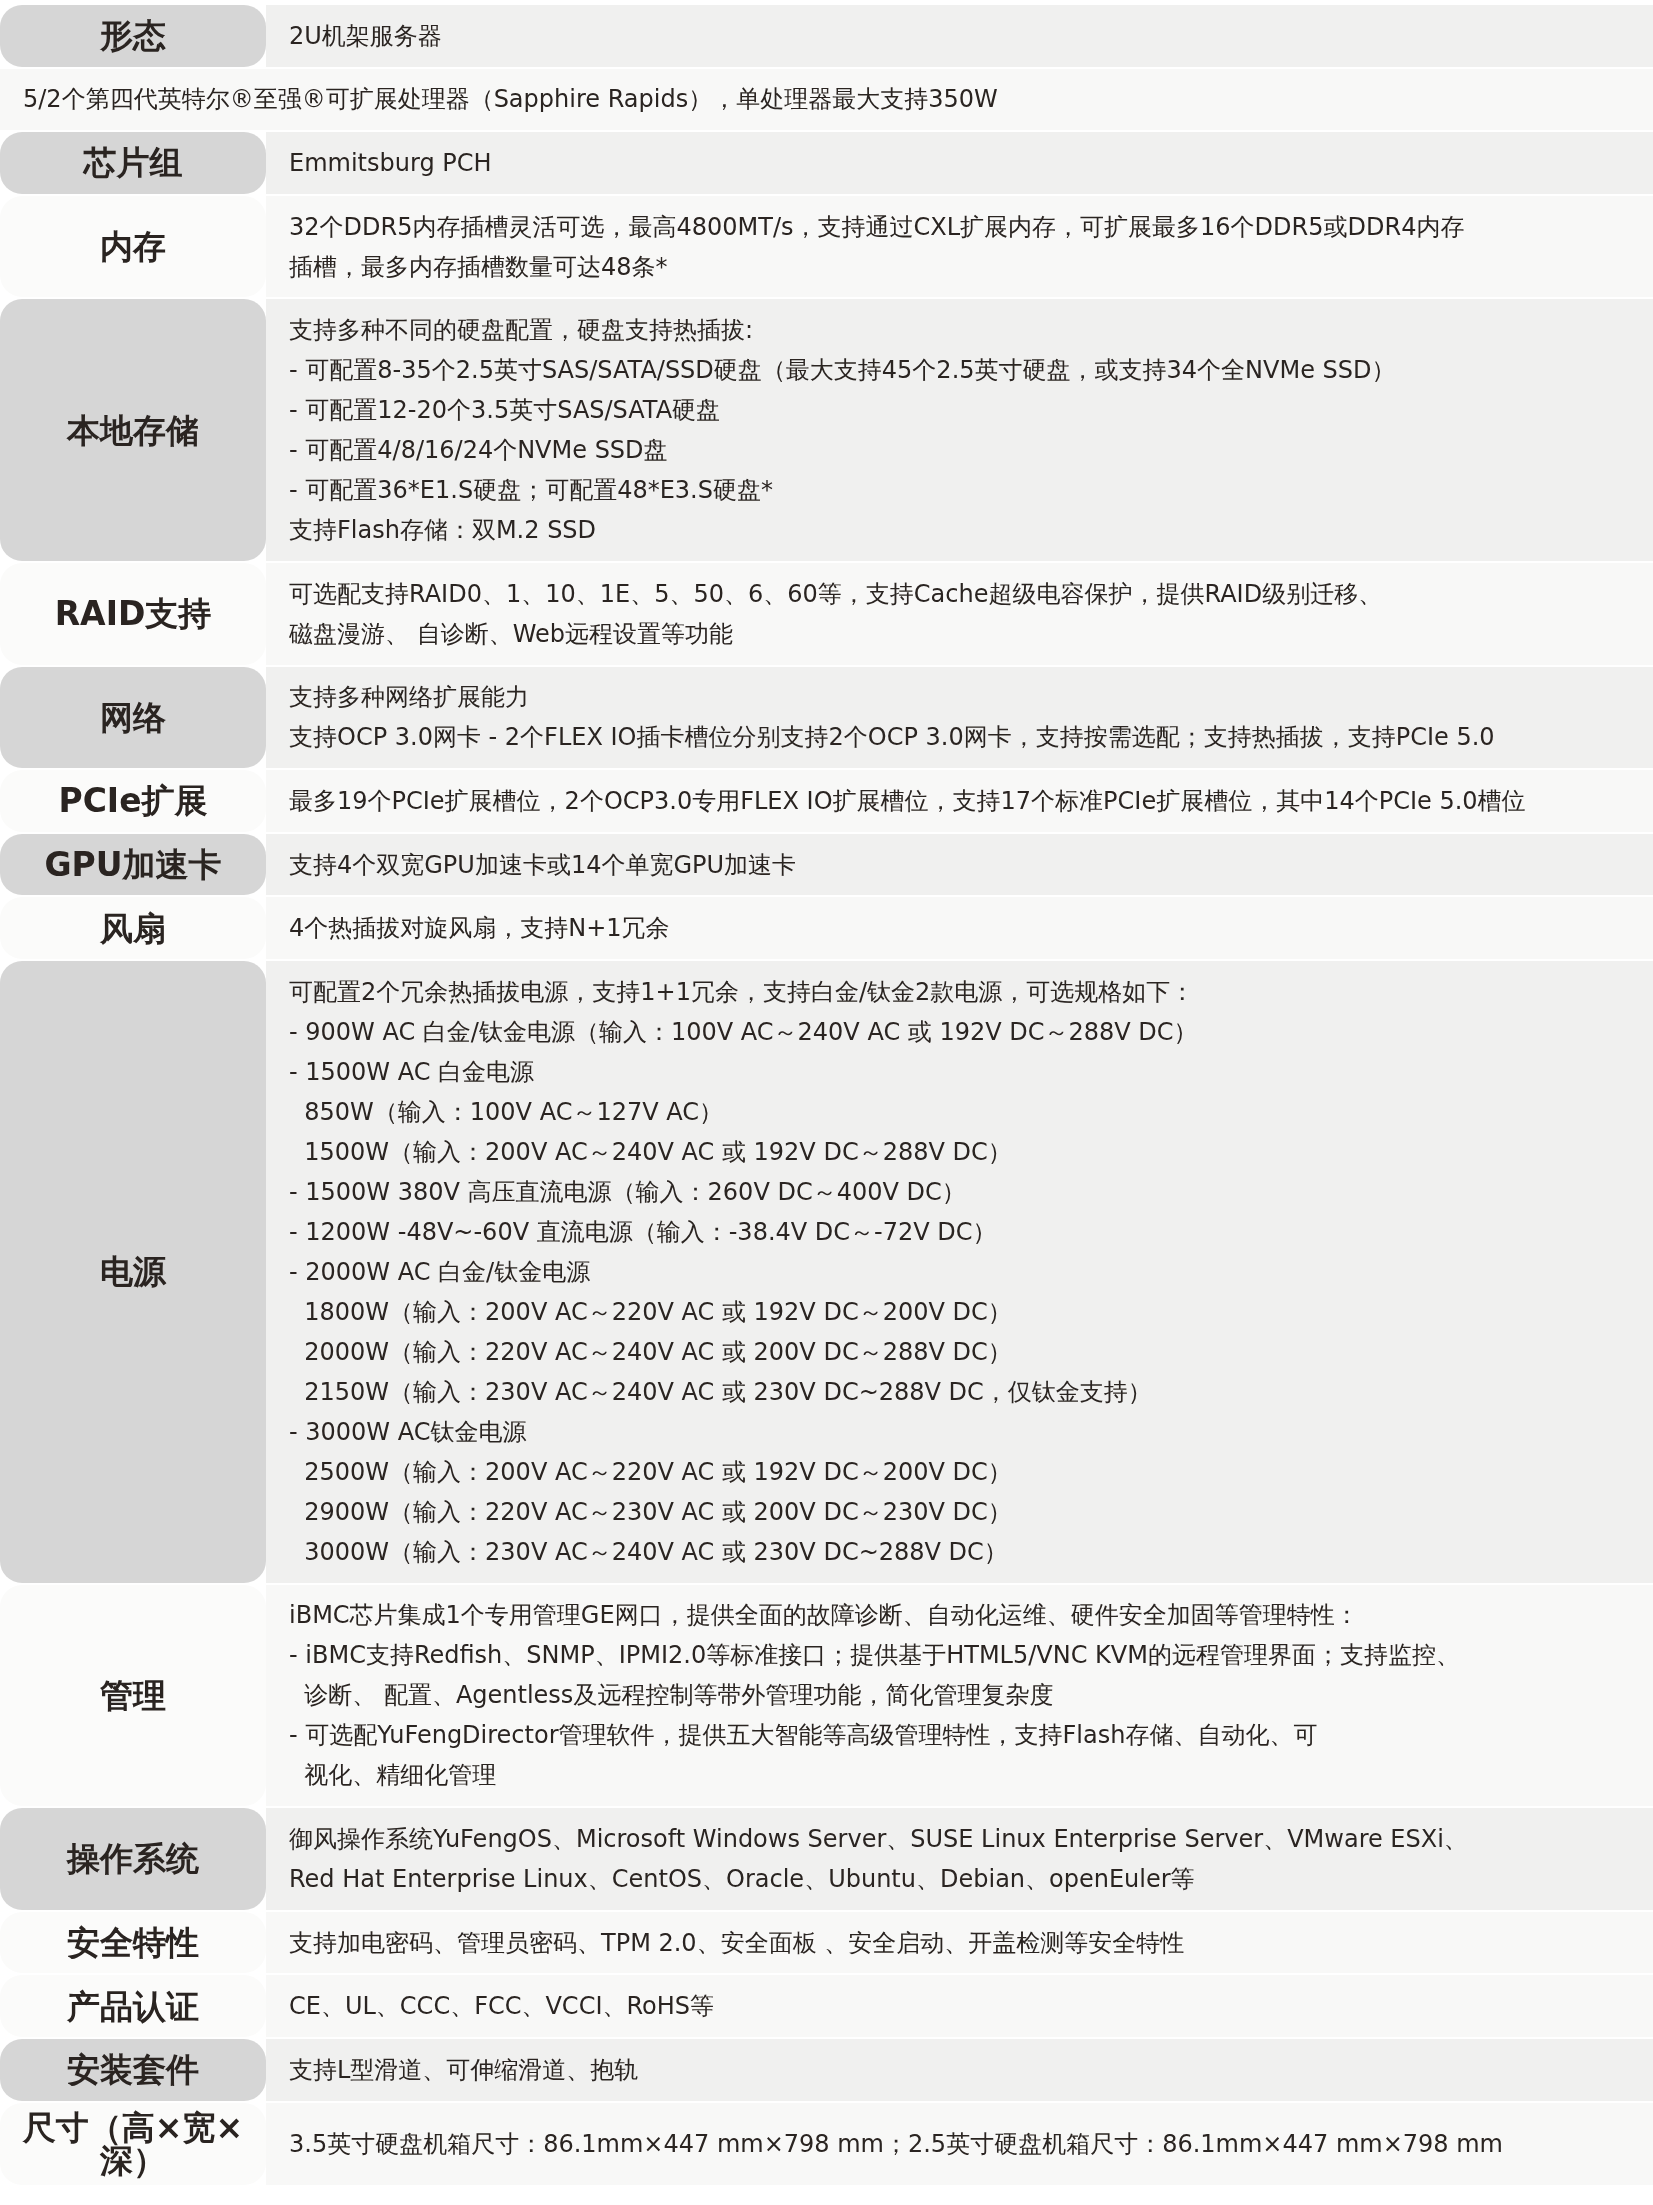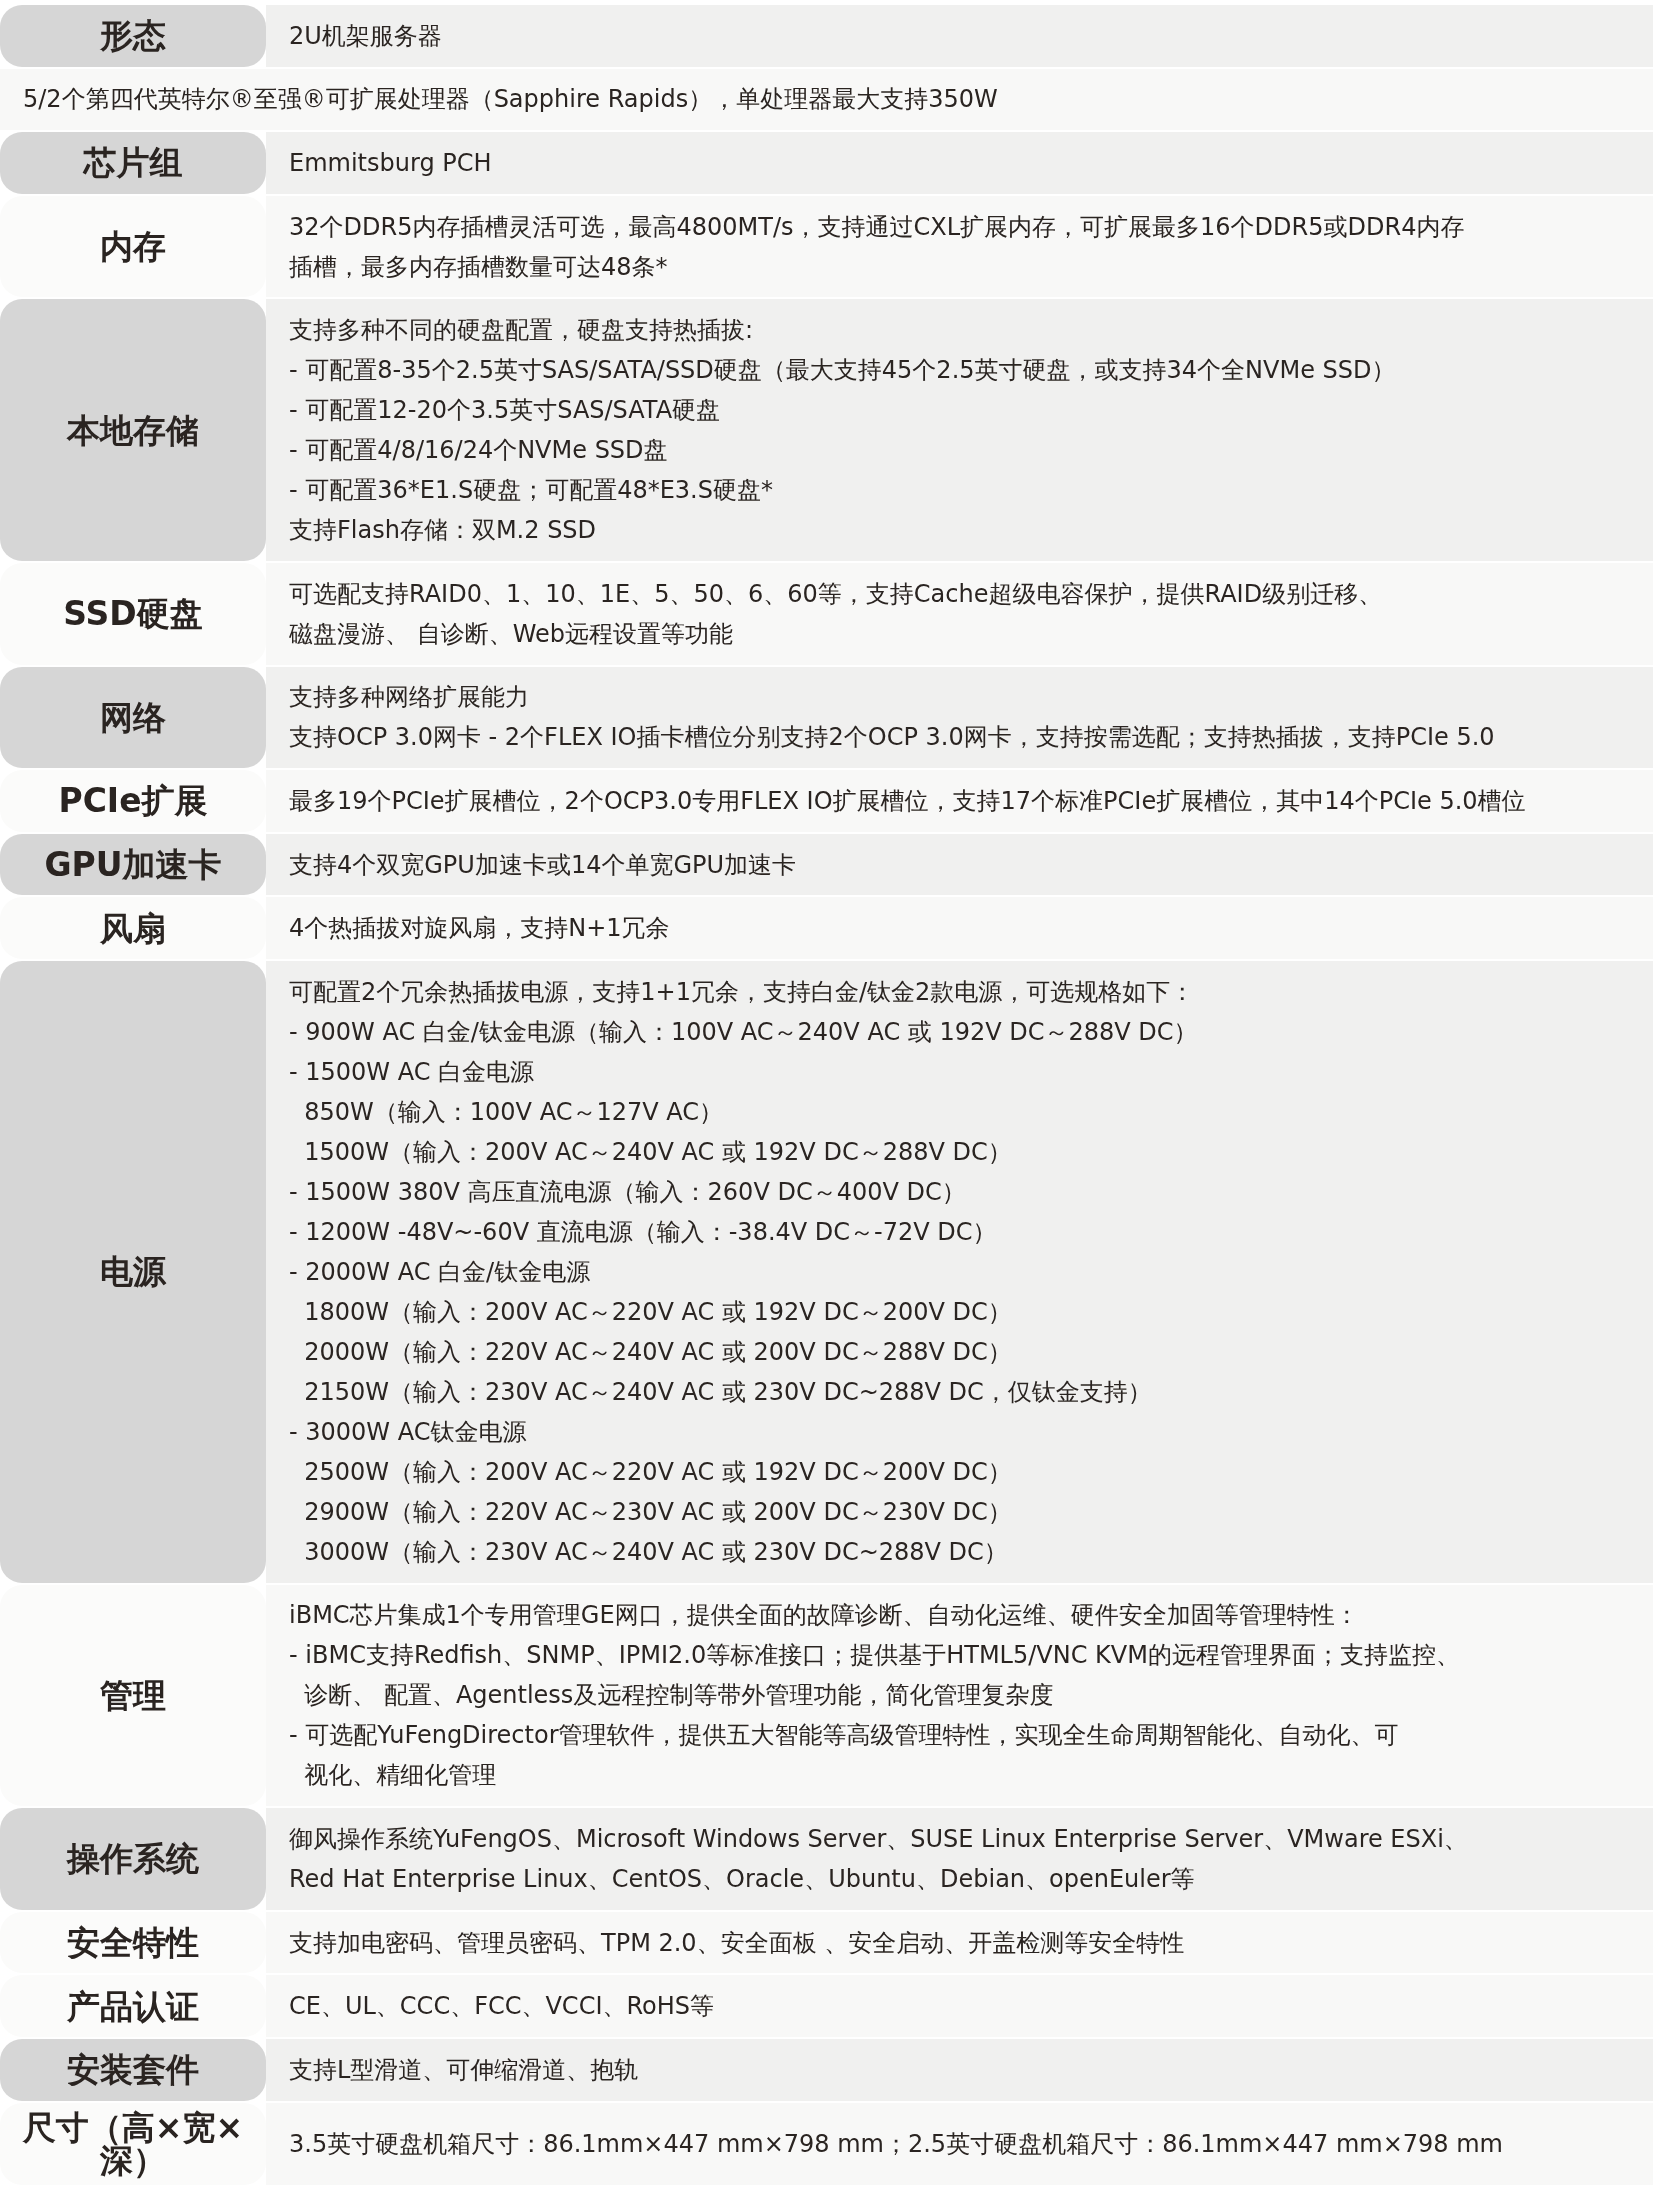--- a/index.html
+++ b/index.html
@@ -92,21 +92,21 @@
       <div class="value">
         <span class="text">支持多种不同的硬盘配置，硬盘支持热插拔:
 - 可配置8-35个2.5英寸SAS/SATA/SSD硬盘（最大支持45个2.5英寸硬盘，或支持34个全NVMe SSD）
 - 可配置12-20个3.5英寸SAS/SATA硬盘
 - 可配置4/8/16/24个NVMe SSD盘
 - 可配置36*E1.S硬盘；可配置48*E3.S硬盘*
 支持Flash存储：双M.2 SSD</span>
       </div>
     </div>
     <div class="row light">
-      <div class="label">SSD硬盘</div>
+      <div class="label">RAID支持</div>
       <div class="value">
         <span class="text">可选配支持RAID0、1、10、1E、5、50、6、60等，支持Cache超级电容保护，提供RAID级别迁移、
 磁盘漫游、 自诊断、Web远程设置等功能</span>
       </div>
     </div>
     <div class="row gray">
       <div class="label">网络</div>
       <div class="value">
         <span class="text">支持多种网络扩展能力
 支持OCP 3.0网卡 - 2个FLEX IO插卡槽位分别支持2个OCP 3.0网卡，支持按需选配；支持热插拔，支持PCIe 5.0</span>
@@ -149,21 +149,21 @@
   2900W（输入：220V AC～230V AC 或 200V DC～230V DC）
   3000W（输入：230V AC～240V AC 或 230V DC~288V DC）</span>
       </div>
     </div>
     <div class="row light">
       <div class="label">管理</div>
       <div class="value">
         <span class="text">iBMC芯片集成1个专用管理GE网口，提供全面的故障诊断、自动化运维、硬件安全加固等管理特性：
 - iBMC支持Redfish、SNMP、IPMI2.0等标准接口；提供基于HTML5/VNC KVM的远程管理界面；支持监控、
   诊断、 配置、Agentless及远程控制等带外管理功能，简化管理复杂度
-- 可选配YuFengDirector管理软件，提供五大智能等高级管理特性，实现全生命周期智能化、自动化、可
+- 可选配YuFengDirector管理软件，提供五大智能等高级管理特性，支持Flash存储、自动化、可
   视化、精细化管理</span>
       </div>
     </div>
     <div class="row gray">
       <div class="label">操作系统</div>
       <div class="value">
         <span class="text">御风操作系统YuFengOS、Microsoft Windows Server、SUSE Linux Enterprise Server、VMware ESXi、
 Red Hat Enterprise Linux、CentOS、Oracle、Ubuntu、Debian、openEuler等</span>
       </div>
     </div>

